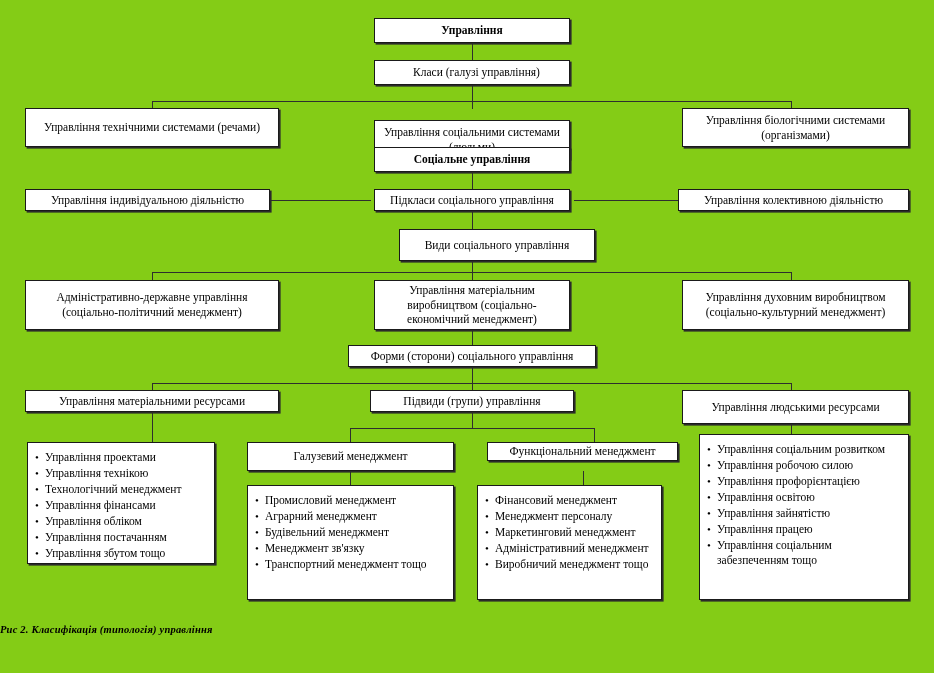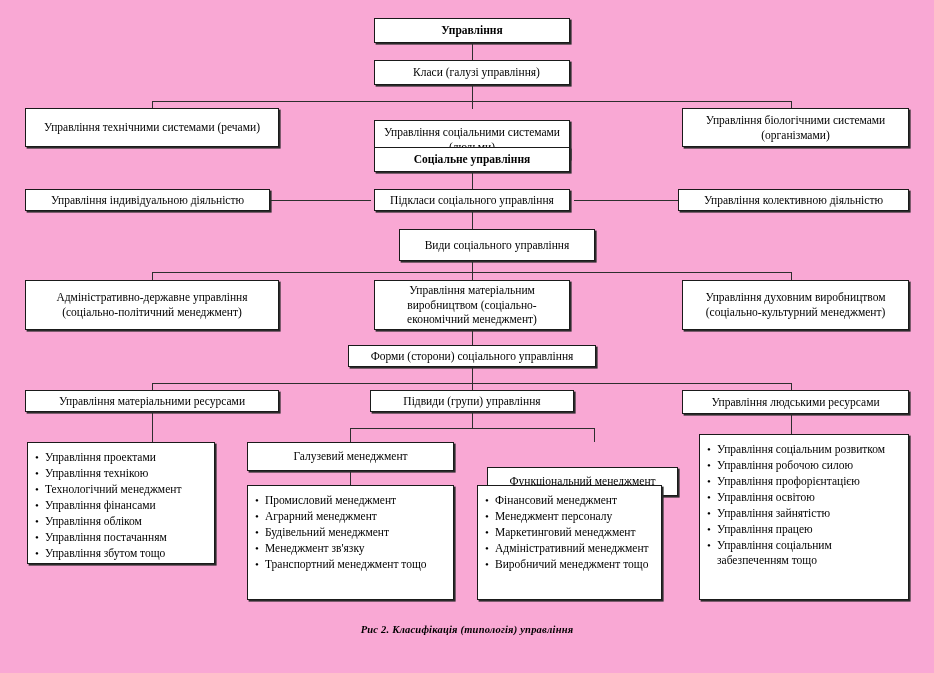--- a/index.html
+++ b/index.html
@@ -7,21 +7,21 @@
   body{
     font-family:"Liberation Serif","DejaVu Serif",serif;
     color:#000;
     -webkit-font-smoothing:none;
   }
   #canvas{
     position:relative;
     width:934px;
     height:673px;
     margin:0 auto;
-    background:#f9a8d4;
+    background:#84cc16;
     overflow:hidden;
   }
   
   .box{
     position:absolute;
     box-sizing:border-box;
     background:#fff;
     border:1px solid #1a1a1a;
     box-shadow:1.6px 1.6px 0 0 #2b2b2b;
     display:flex;
@@ -68,21 +68,20 @@
   }
   .listbox.wrapflat li{padding-left:10px;}
   
   .ln{position:absolute;background:#2e2e2e;z-index:1;}
   .vl{width:1.3px;}
   .hl{height:1.3px;}
   
   .caption{
     position:absolute;
     width:100%;
-    text-align:center;
     font-style:italic;
     font-weight:bold;
     font-size:10.5px;
     letter-spacing:.2px;
   }
 </style>
 </head>
 <body>
 
 <div id="canvas">
@@ -186,29 +185,29 @@
   </div>
 
   <div class="box tight" style="left:25px;top:390px;width:254px;height:22px;">
     <span>Управління матеріальними ресурсами</span>
   </div>
 
   <div class="box tight" style="left:370px;top:390px;width:204px;height:22px;">
     <span>Підвиди (групи) управління</span>
   </div>
 
-  <div class="box tight" style="left:682px;top:390px;width:227px;height:24px;">
+  <div class="box tight" style="left:682px;top:390px;width:227px;height:34px;">
     <span>Управління людськими ресурсами</span>
   </div>
 
   <div class="box tight" style="left:247px;top:442px;width:207px;height:29px;">
     <span>Галузевий менеджмент</span>
   </div>
 
-  <div class="box tight" style="left:487px;top:442px;width:191px;height:29px;margin-top:25px;">
+  <div class="box tight" style="left:487px;top:442px;width:191px;height:19px;">
     <span>Функціональний менеджмент</span>
   </div>
 
   <div class="listbox" style="left:27px;top:442px;width:188px;height:122px;">
     <ul>
       <li><span>Управління проектами</span></li>
       <li><span>Управління технікою</span></li>
       <li><span>Технологічний менеджмент</span></li>
       <li><span>Управління фінансами</span></li>
       <li><span>Управління обліком</span></li>

